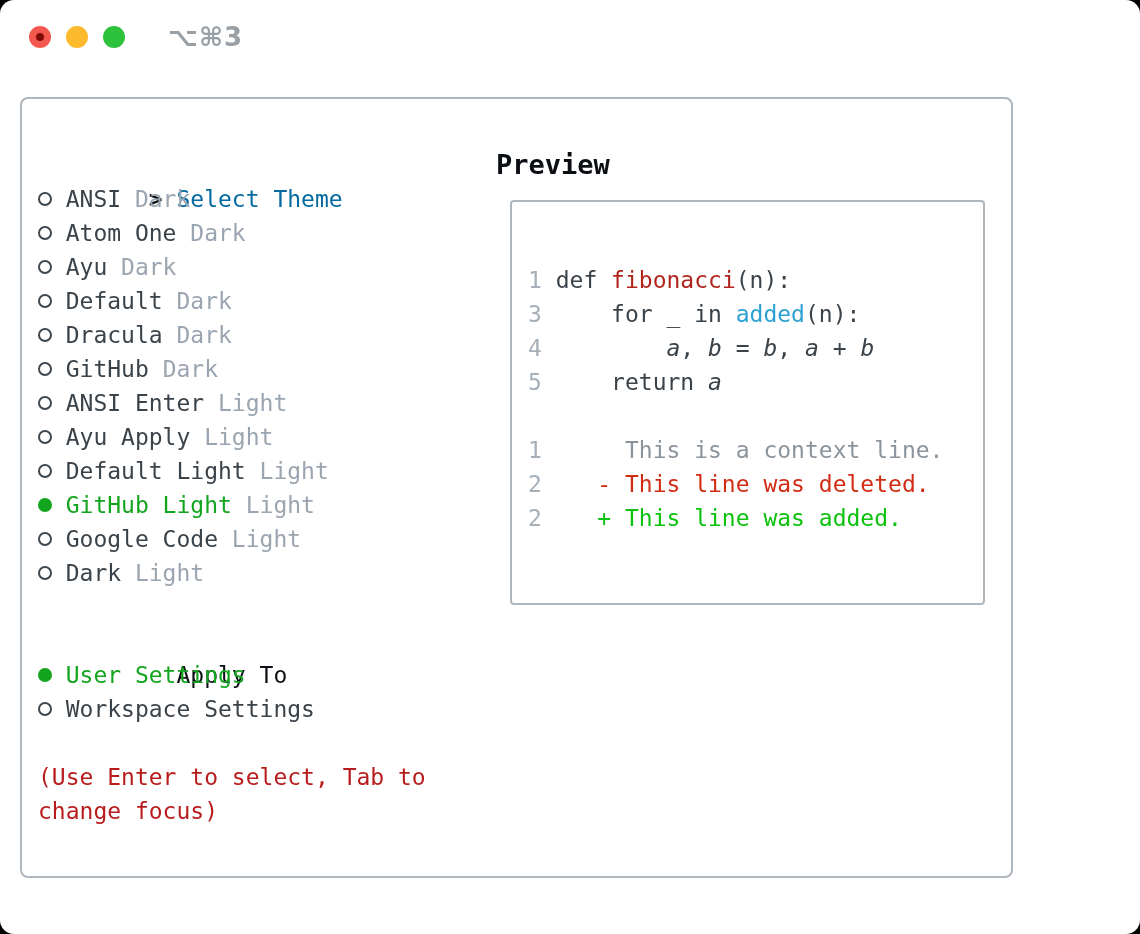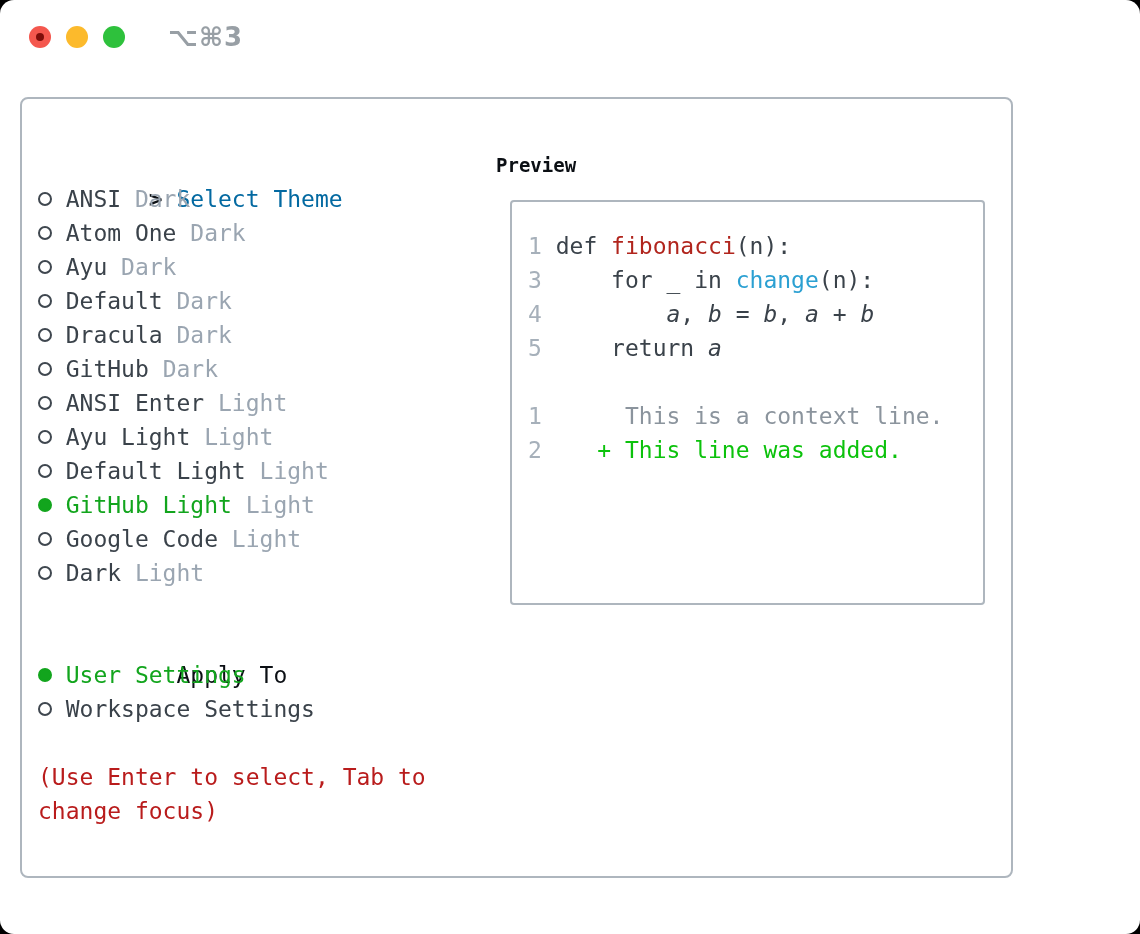--- a/index.html
+++ b/index.html
@@ -46,27 +46,27 @@
   .selected .circle{background:#12a51d;border-color:#12a51d;}
   .t-name{color:#3a424a;}
   .selected .t-name{color:#12a51d;}
   .t-variant{color:#9aa5b1;margin-left:1ch;}
   .apply-header-label{margin-left:2ch;font-weight:500;color:#0b0f14;}
   .opt-name{color:#3a424a;}
   .selected .opt-name{color:#12a51d;}
   .hint{color:#b91c1c;width:440px;white-space:normal;}
   
   .preview-title{
-    position:absolute;left:474px;top:49px;font-size:19px;line-height:34px;
+    position:absolute;left:474px;top:49px;font-size:27px;line-height:34px;
     font-weight:700;color:#0b0f14;
   }
   .preview-box{
     position:absolute;left:488px;top:101px;width:475px;height:405px;box-sizing:border-box;
     border:2px solid #aeb6be;border-radius:4px;background:#fff;
-    padding:27px 0 0 16px;font-size:23px;line-height:34px;overflow:hidden;
+    padding:61px 0 0 16px;font-size:23px;line-height:34px;overflow:hidden;
   }
   .code-line{height:34px;white-space:pre;}
   .ln{color:#a6b0ba;}
   .seg-fg{color:#3a424a;}
   .seg-fn{color:#b1251d;}
   .seg-var{color:#3a424a;font-style:italic;}
   .seg-lit{color:#0e7d74;}
   .seg-bi{color:#2ba0d2;}
   .seg-ctx{color:#8b949d;}
   .seg-del{color:#d22c14;}
@@ -94,21 +94,21 @@
       </div>
 
       <div id="theme-list">
           <div class="row item"><span class="marker"><span class="circle"></span></span><span class="t-name">ANSI</span><span class="t-variant">Dark</span></div>
           <div class="row item"><span class="marker"><span class="circle"></span></span><span class="t-name">Atom One</span><span class="t-variant">Dark</span></div>
           <div class="row item"><span class="marker"><span class="circle"></span></span><span class="t-name">Ayu</span><span class="t-variant">Dark</span></div>
           <div class="row item"><span class="marker"><span class="circle"></span></span><span class="t-name">Default</span><span class="t-variant">Dark</span></div>
           <div class="row item"><span class="marker"><span class="circle"></span></span><span class="t-name">Dracula</span><span class="t-variant">Dark</span></div>
           <div class="row item"><span class="marker"><span class="circle"></span></span><span class="t-name">GitHub</span><span class="t-variant">Dark</span></div>
           <div class="row item"><span class="marker"><span class="circle"></span></span><span class="t-name">ANSI Enter</span><span class="t-variant">Light</span></div>
-          <div class="row item"><span class="marker"><span class="circle"></span></span><span class="t-name">Ayu Light</span><span class="t-variant">Light</span></div>
+          <div class="row item"><span class="marker"><span class="circle"></span></span><span class="t-name">Ayu Apply</span><span class="t-variant">Light</span></div>
           <div class="row item"><span class="marker"><span class="circle"></span></span><span class="t-name">Default Light</span><span class="t-variant">Light</span></div>
           <div class="row item selected"><span class="marker"><span class="circle"></span></span><span class="t-name">GitHub Light</span><span class="t-variant">Light</span></div>
           <div class="row item"><span class="marker"><span class="circle"></span></span><span class="t-name">Google Code</span><span class="t-variant">Light</span></div>
           <div class="row item"><span class="marker"><span class="circle"></span></span><span class="t-name">Dark</span><span class="t-variant">Light</span></div>
         </div>
 
       <div class="spacer"></div>
 
       <div class="row">
         <span class="apply-header-label">Apply To</span>
@@ -121,22 +121,23 @@
 
       <div class="spacer"></div>
 
       <div class="hint">(Use Enter to select, Tab to change focus)</div>
     </div>
 
     <div class="preview-title">Preview</div>
 
     <div class="preview-box" id="preview-box">
         <div class="code-line"><span class="ln">1</span><span class="seg-fg"> def </span><span class="seg-fn">fibonacci</span><span class="seg-fg">(n):</span></div>
-        <div class="code-line"><span class="ln">3</span><span class="seg-fg">     for _ in </span><span class="seg-bi">change</span><span class="seg-fg">(n):</span></div>
+        <div class="code-line"><span class="ln">3</span><span class="seg-fg">     for _ in </span><span class="seg-bi">added</span><span class="seg-fg">(n):</span></div>
         <div class="code-line"><span class="ln">4</span><span class="seg-fg">         </span><span class="seg-var">a</span><span class="seg-fg">, </span><span class="seg-var">b</span><span class="seg-fg"> = </span><span class="seg-var">b</span><span class="seg-fg">, </span><span class="seg-var">a</span><span class="seg-fg"> + </span><span class="seg-var">b</span></div>
         <div class="code-line"><span class="ln">5</span><span class="seg-fg">     return </span><span class="seg-var">a</span></div>
         <div class="code-line"><span class="ln"></span></div>
         <div class="code-line"><span class="ln">1</span><span class="seg-ctx">      This is a context line.</span></div>
+        <div class="code-line"><span class="ln">2</span><span class="seg-del">    - This line was deleted.</span></div>
         <div class="code-line"><span class="ln">2</span><span class="seg-add">    + This line was added.</span></div>
       </div>
 
   </div>
 </div>
 
 </body></html>

